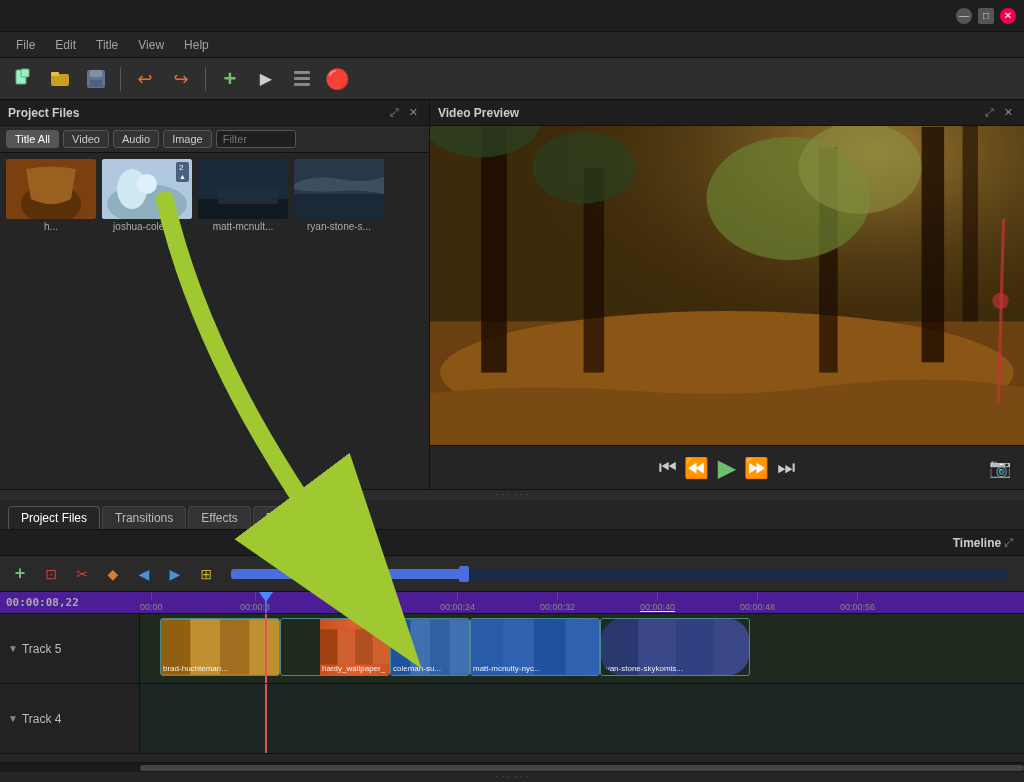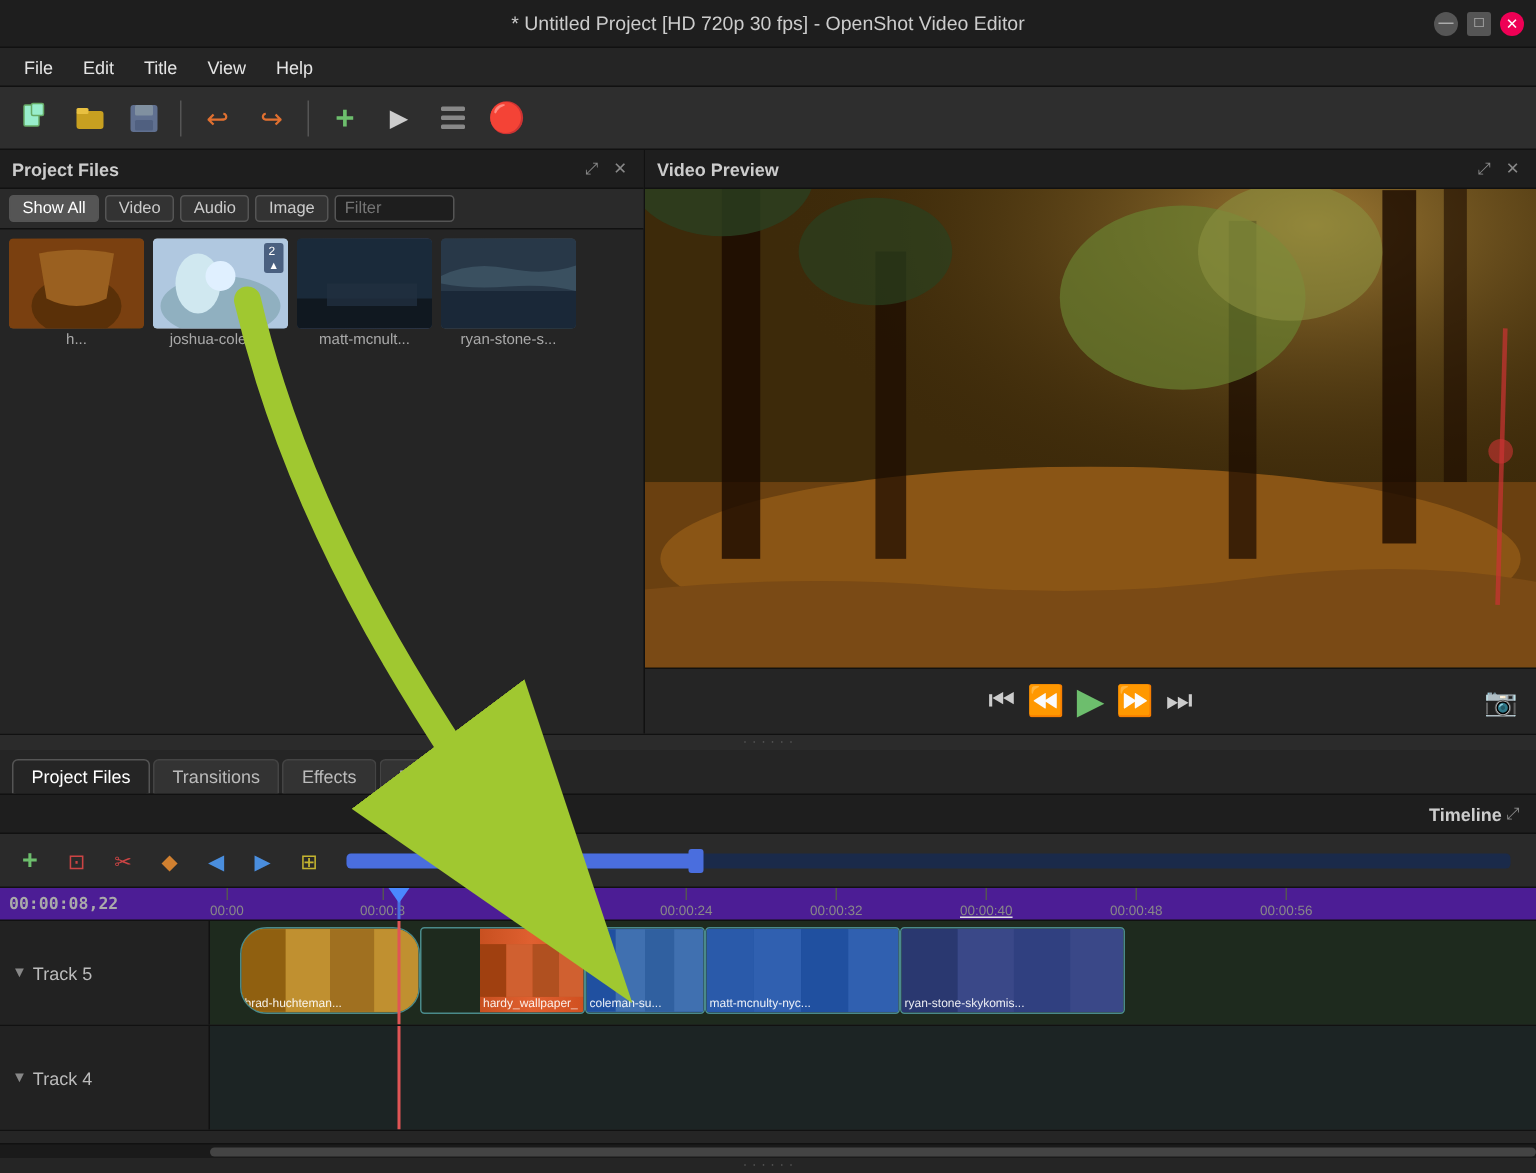--- a/index.html
+++ b/index.html
@@ -61,21 +61,21 @@
       align-items: center;
       padding: 0 8px;
       gap: 4px;
       border-bottom: 1px solid #111;
     }
     .menu-item {
       padding: 2px 8px;
       cursor: pointer;
       border-radius: 3px;
       font-size: 12px;
-      color: #e5e5e5;
+      color: #a3a3a3;
     }
 
     
     #toolbar {
       background: #2e2e2e;
       height: 42px;
       display: flex;
       align-items: center;
       padding: 0 8px;
       gap: 4px;
@@ -505,27 +505,26 @@
       height: 100%;
       pointer-events: none;
       z-index: 100;
     }
 
     
     .clip-brad { background: linear-gradient(90deg, #c8a050 0%, #d4a844 50%, #b89030 100%); }
     .clip-hardy { background: linear-gradient(90deg, #c85020 0%, #e06030 50%, #d05020 100%); }
     .clip-coleman { background: linear-gradient(90deg, #3060a0 0%, #4070b0 50%, #3060a0 100%); }
     .clip-matt { background: linear-gradient(90deg, #2050a0 0%, #3060b0 50%, #5080c0 100%); }
-    .clip-ryan { background: linear-gradient(90deg, #304080 0%, #406090 50%, #507090 100%); }
+    .clip-ryan { background: linear-gradient(90deg, #304080 0%, #406090 50%, #507090 100%); border-radius: 21px; }
   </style>
 </head>
 <body>
 
 <div id="title-bar">
-  <span class="title-text">* Untitled Project [HD 720p 30 fps] - OpenShot Video Editor</span>
   <div class="window-controls">
     <button class="win-btn minimize">—</button>
     <button class="win-btn maximize">□</button>
     <button class="win-btn close">✕</button>
   </div>
 </div>
 
 <div id="menu-bar">
   <span class="menu-item">File</span>
   <span class="menu-item">Edit</span>
@@ -578,21 +577,21 @@
 
     <div id="project-files-panel">
       <div class="panel-header">
         <span class="panel-header-title">Project Files</span>
         <div class="panel-header-controls">
           <button class="panel-ctrl-btn">⤢</button>
           <button class="panel-ctrl-btn">✕</button>
         </div>
       </div>
       <div id="filter-bar">
-        <button class="filter-btn active">Show All</button>
+        <button class="filter-btn active">Title All</button>
         <button class="filter-btn">Video</button>
         <button class="filter-btn">Audio</button>
         <button class="filter-btn">Image</button>
         <input class="filter-input" type="text" placeholder="Filter" style="">
       </div>
       <div id="media-grid">
 
 
         <div class="media-thumb">
           <div class="thumb-img" style="background: linear-gradient(135deg, #5a3010 0%, #8a5020 50%, #6a4010 100%);">
@@ -782,21 +781,21 @@
 
       <div class="track-row">
         <div class="track-label">
           <span class="track-arrow">▼</span>
           <span>Track 5</span>
         </div>
         <div class="track-content" style="position:relative;">
 
           <div class="playhead-line" style="left:125px;"></div>
 
-          <div class="clip" style="left:20px;width:120px;border-radius:18px;">
+          <div class="clip" style="left:20px;width:120px;">
             <div class="clip-thumbnail clip-brad" style="width:100%;height:100%;">
               <svg width="120" height="56" viewBox="0 0 120 56">
                 <rect width="120" height="56" fill="#b08020"></rect>
                 <rect x="0" y="0" width="30" height="56" fill="#906010"></rect>
                 <rect x="30" y="0" width="30" height="56" fill="#c09030"></rect>
                 <rect x="60" y="0" width="30" height="56" fill="#a07020"></rect>
                 <rect x="90" y="0" width="30" height="56" fill="#c09030"></rect>
               </svg>
               <div style="position:absolute;bottom:2px;left:2px;right:2px;font-size:8px;color:rgba(255,255,255,0.9);overflow:hidden;white-space:nowrap;text-overflow:ellipsis;">brad-huchteman...</div>
             </div>

